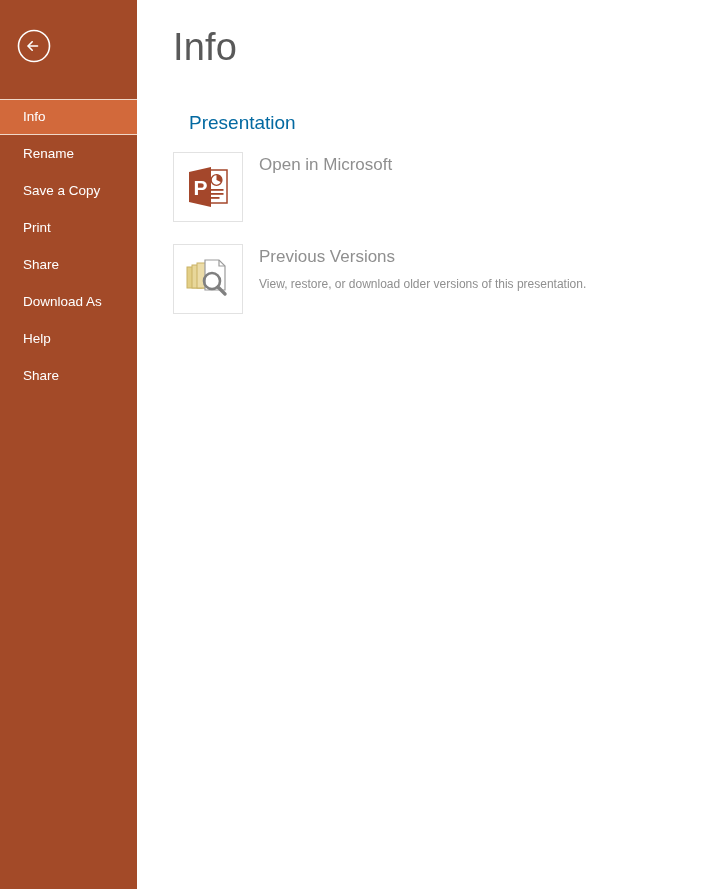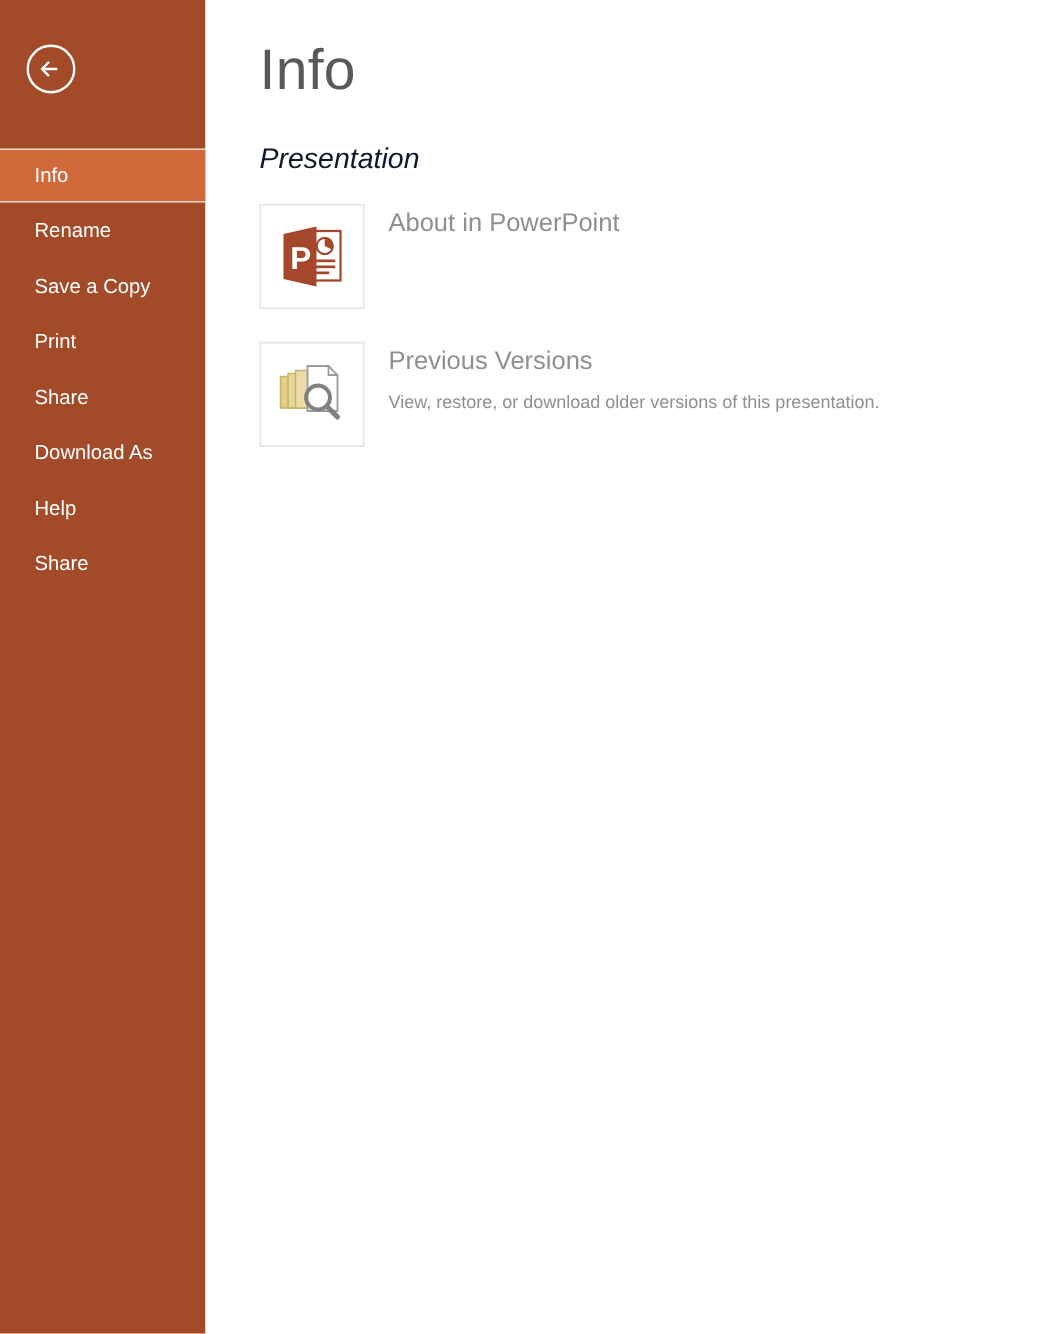--- a/index.html
+++ b/index.html
@@ -75,26 +75,25 @@
   }
   .page-title {
     color: #595959;
     font-size: 38px;
     font-weight: 400;
     margin: 0;
     padding-top: 26px;
     letter-spacing: 0.2px;
   }
   .section-title {
-    color: #0f172a;
+    color: #0369a1;
     font-size: 19px;
     font-weight: 400;
-    margin: 0;
+    margin: 16px;
     padding-top: 27px;
-    font-style: italic;
   }
 
   .tiles {
     margin-top: 18px;
   }
   .tile-row {
     display: flex;
     align-items: flex-start;
     margin-bottom: 22px;
     cursor: pointer;
@@ -191,21 +190,21 @@
 
             <rect x="23.5" y="24" width="13" height="1.8" fill="#a4472b"></rect>
             <rect x="23.5" y="28" width="13" height="1.8" fill="#a4472b"></rect>
             <rect x="23.5" y="32" width="9" height="1.8" fill="#a4472b"></rect>
 
             <path d="M2 7 L24 2 L24 42 L2 37 Z" fill="#a4472b"></path>
             <text x="6.5" y="30" font-family="Liberation Sans, sans-serif" font-size="21" font-weight="bold" fill="#ffffff">P</text>
           </svg>
         </div>
         <div class="tile-text">
-          <div class="tile-title">About in PowerPoint</div>
+          <div class="tile-title">Open in Microsoft</div>
         </div>
       </div>
 
       <div class="tile-row">
         <div class="tile-icon">
           <svg width="46" height="44" viewBox="0 0 46 44" aria-hidden="true">
 
             <rect x="2" y="10" width="15" height="21" fill="#e3cf86" stroke="#c9b265" stroke-width="1"></rect>
             <rect x="7" y="8" width="15" height="23" fill="#e8d79a" stroke="#c9b265" stroke-width="1"></rect>
             <rect x="12" y="6" width="16" height="25" fill="#ecdca8" stroke="#c9b265" stroke-width="1"></rect>

